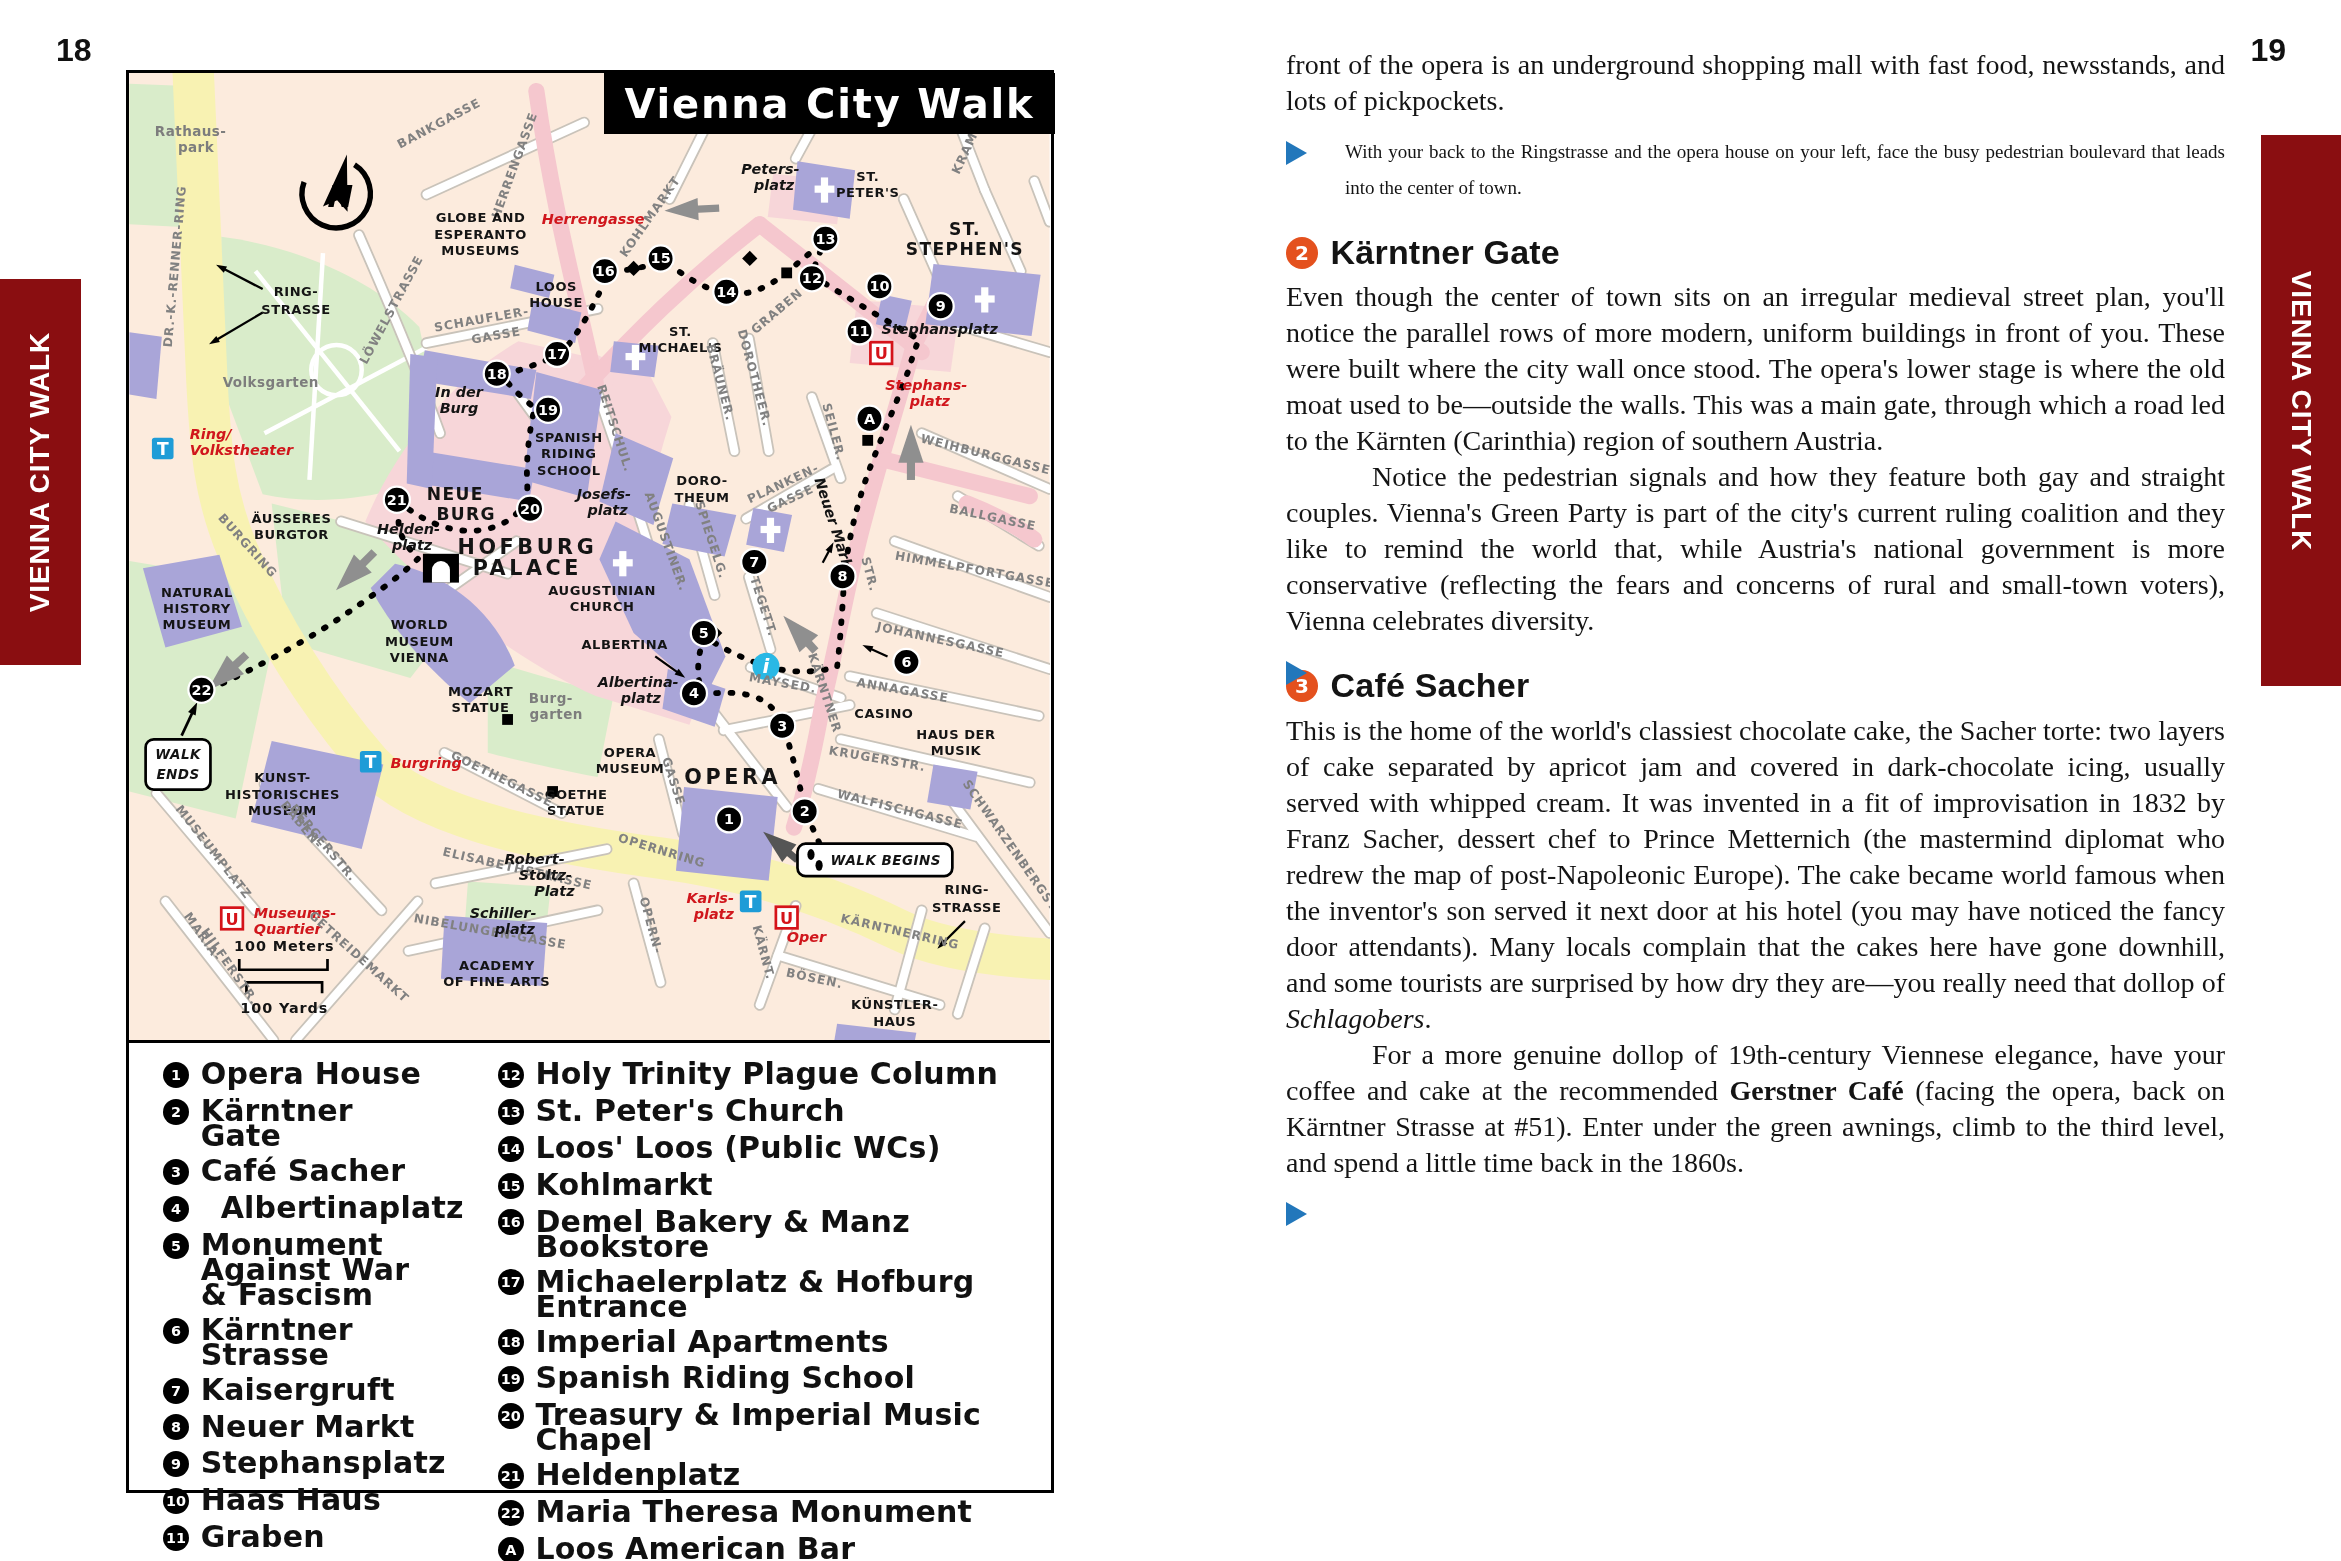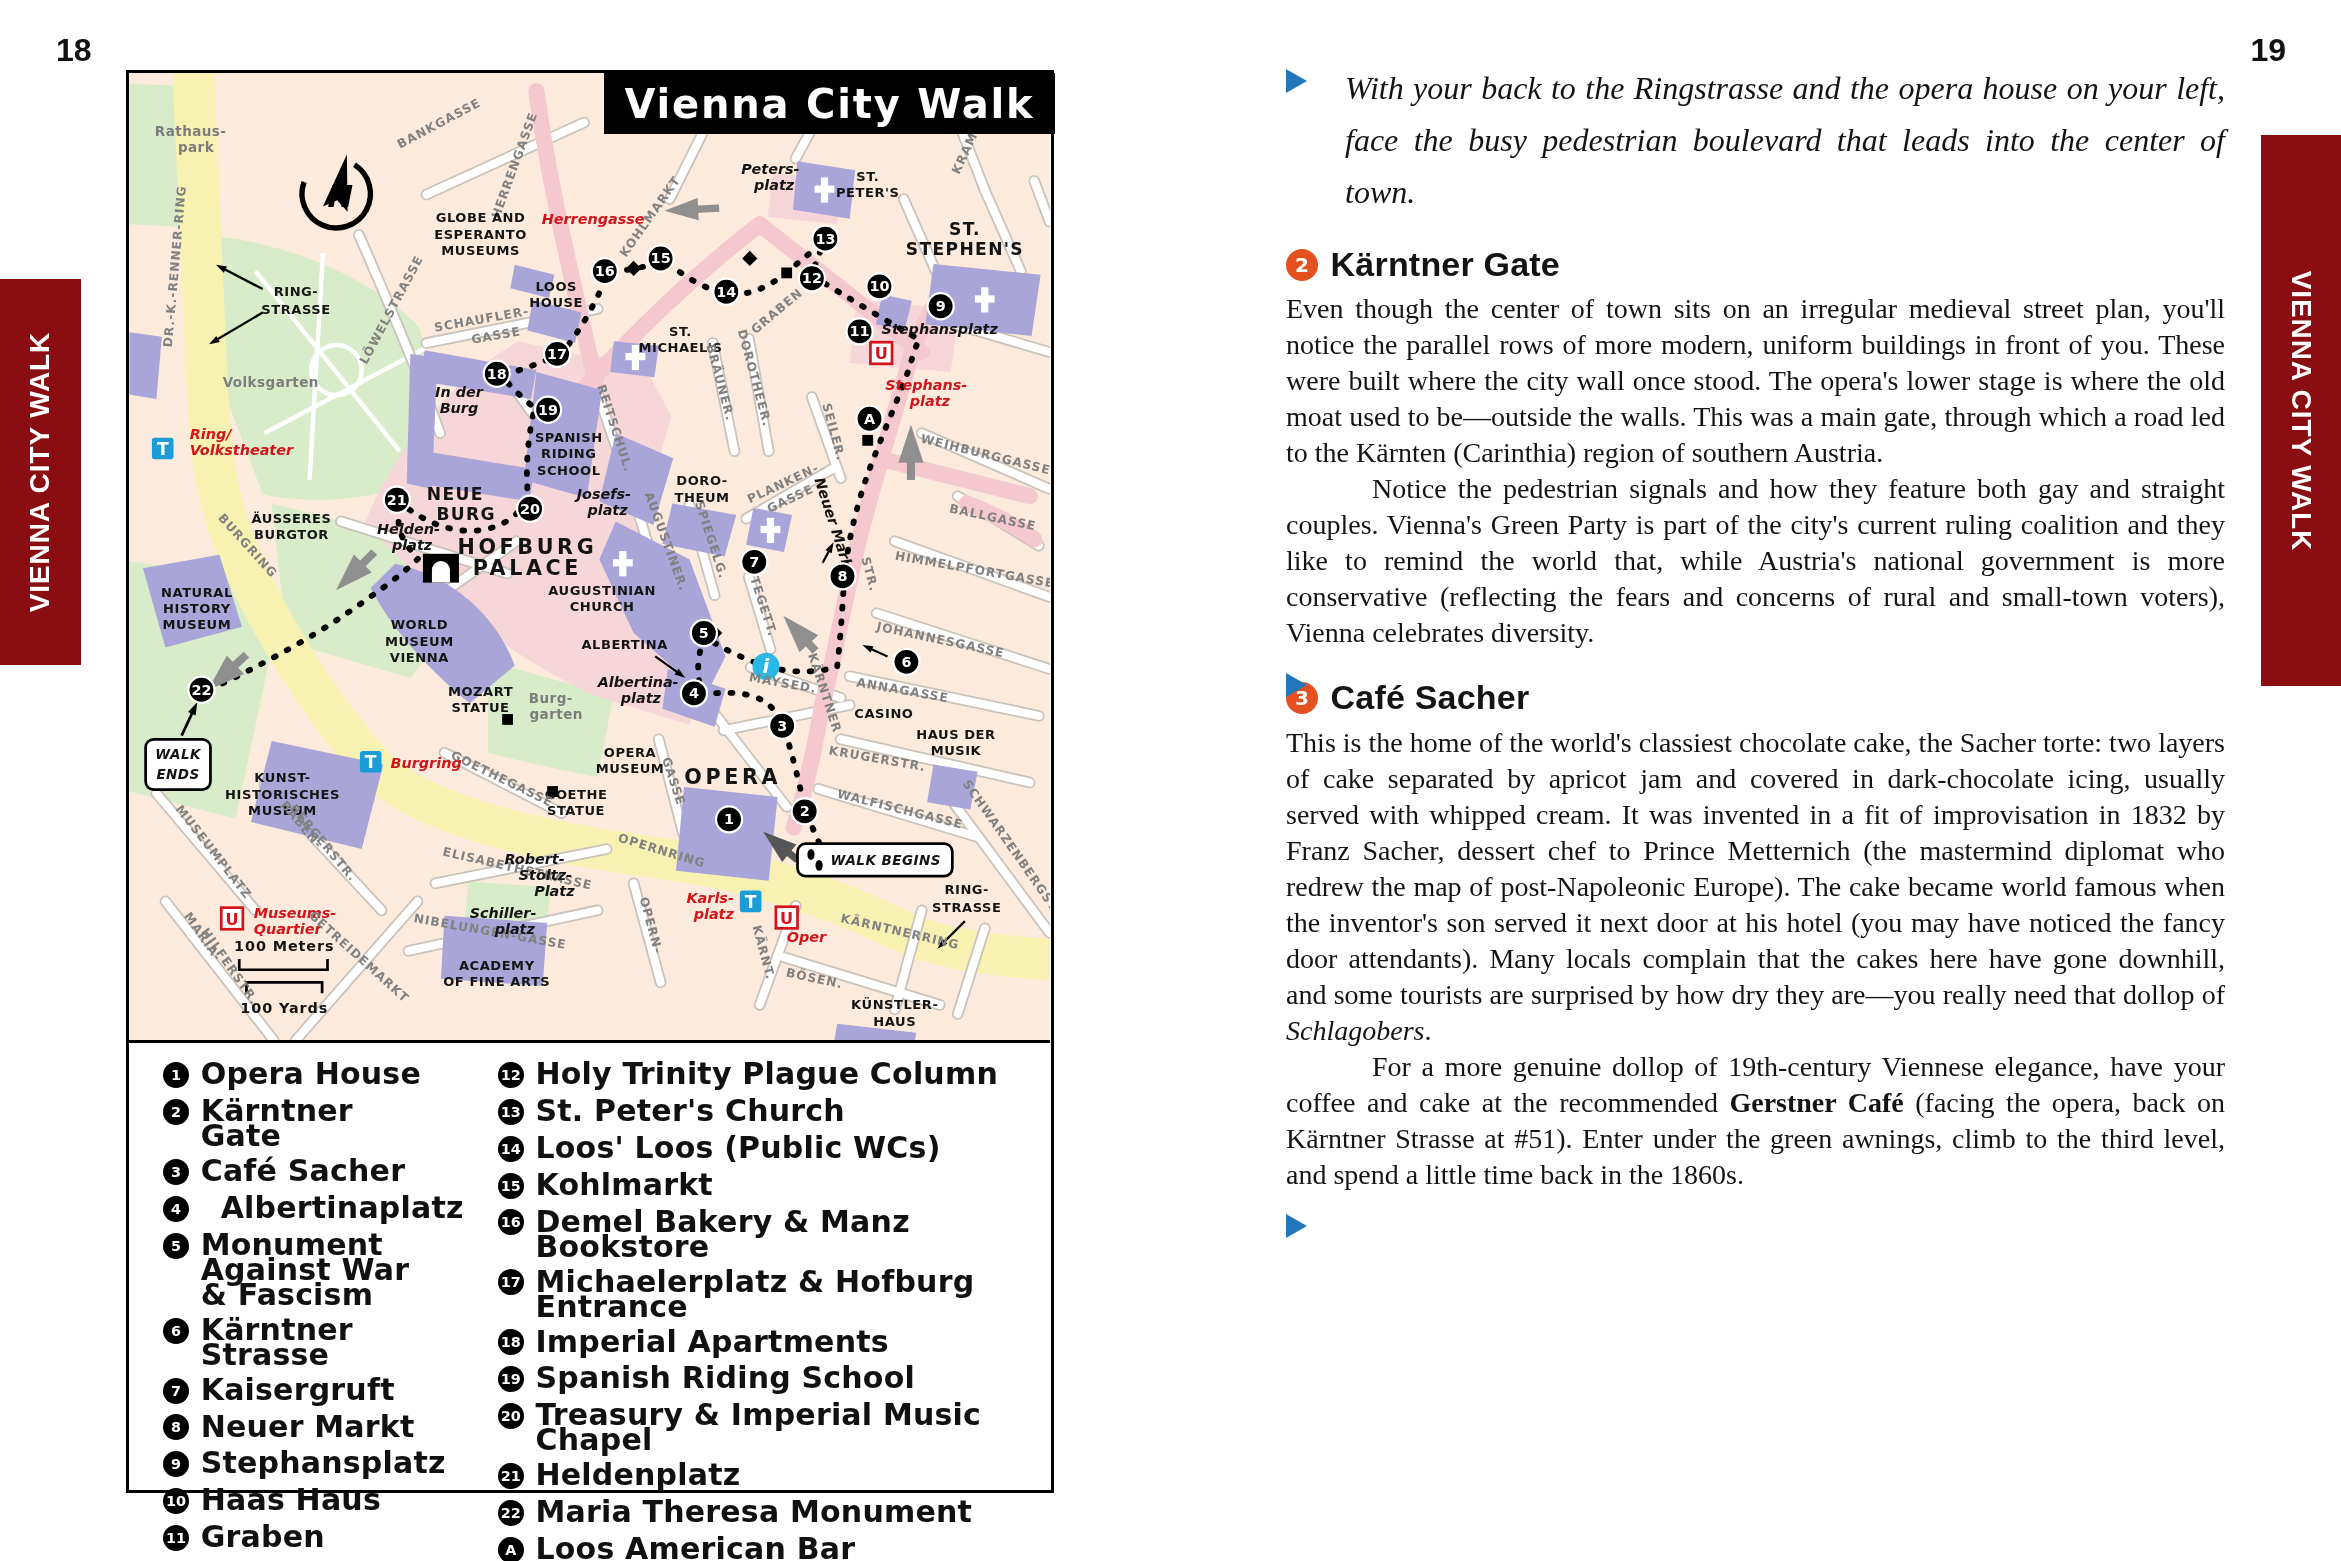--- a/index.html
+++ b/index.html
@@ -49,22 +49,22 @@
             font-size:14.4px;font-weight:bold;display:flex;align-items:center;justify-content:center;
             margin-right:11.7px;margin-top:0.9px;font-family:"DejaVu Sans",sans-serif;}
   .leg-label{font-size:30px;font-weight:bold;color:#111;line-height:25px;
              font-family:"DejaVu Sans",sans-serif;letter-spacing:0.2px;}
 
   
   .right-col{position:absolute;left:1286px;top:47px;width:939px;color:#141414;}
   .rp-body{font-family:"Liberation Serif",serif;font-size:28px;line-height:36px;
            text-align:justify;margin:0;}
   .rp-body.indent{text-indent:86px;}
-  .rp-directive{position:relative;font-family:"Liberation Serif",serif;font-style:italic;
-                font-size:32px;line-height:52px;padding-left:59px;margin:15.3px 0;
+  .rp-directive{position:relative;font-family:"Liberation Serif",serif;
+                font-size:19px;line-height:36px;padding-left:59px;margin:15.3px 0;
                 text-align:justify;}
   .rp-directive .tri{position:absolute;left:0;top:6.3px;width:0;height:0;font-style:normal;
                 border-left:21.6px solid #2277bb;border-top:12.6px solid transparent;
                 border-bottom:12.6px solid transparent;}
   .rp-heading{display:flex;align-items:center;margin:27px 0 7.2px 0;}
   .rp-heading .hnum{flex:0 0 32px;width:32px;height:32px;border-radius:50%;background:#e4511e;
                 color:#fff;font-size:20px;font-weight:bold;display:flex;align-items:center;
                 justify-content:center;margin-right:12.6px;font-family:"DejaVu Sans",sans-serif;}
   .rp-heading .htxt{font-family:"Liberation Sans",sans-serif;font-weight:bold;font-size:34px;
                 letter-spacing:0.2px;}
@@ -672,20 +672,21 @@
         </div>
         <div class="leg-item">
           <span class="leg-circ">A</span>
           <span class="leg-label">Loos American Bar</span>
         </div>
       </div>
   </div>
 </div>
 
 <div class="right-col" id="right-col">
+    <p class="rp-body"><span>front of the opera is an underground shopping mall with fast food, newsstands, and lots of pickpockets.</span></p>
     <p class="rp-directive"><span class="tri"></span><span>With your back to the Ringstrasse and the opera house on your left, face the busy pedestrian boulevard that leads into the center of town.</span></p>
     <div class="rp-heading">
       <span class="hnum">2</span>
       <span class="htxt">Kärntner Gate</span>
     </div>
     <p class="rp-body"><span>Even though the center of town sits on an irregular medieval street plan, you'll notice the parallel rows of more modern, uniform buildings in front of you. These were built where the city wall once stood. The opera's lower stage is where the old moat used to be—outside the walls. This was a main gate, through which a road led to the Kärnten (Carinthia) region of southern Austria.</span></p>
     <p class="rp-body indent"><span>Notice the pedestrian signals and how they feature both gay and straight couples. Vienna's Green Party is part of the city's current ruling coalition and they like to remind the world that, while Austria's national government is more conservative (reflecting the fears and concerns of rural and small-town voters), Vienna celebrates diversity.</span></p>
     <p class="rp-directive"><span class="tri"></span></p>
     <div class="rp-heading">
       <span class="hnum">3</span>

